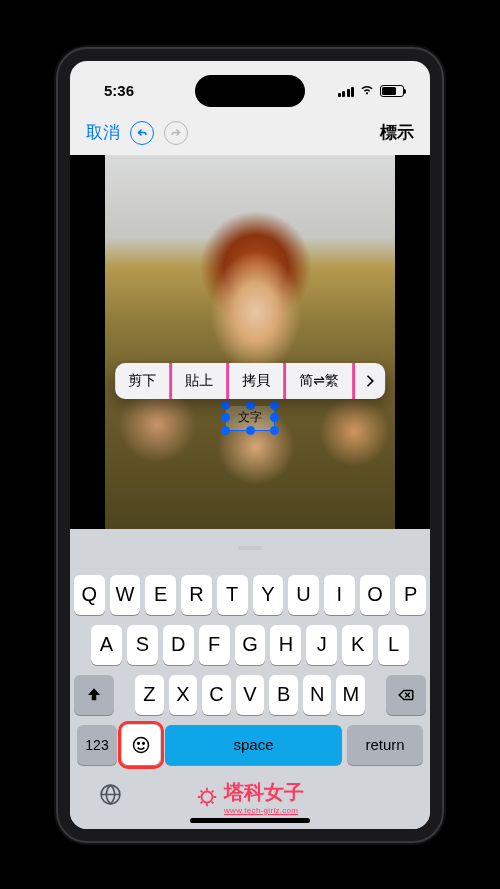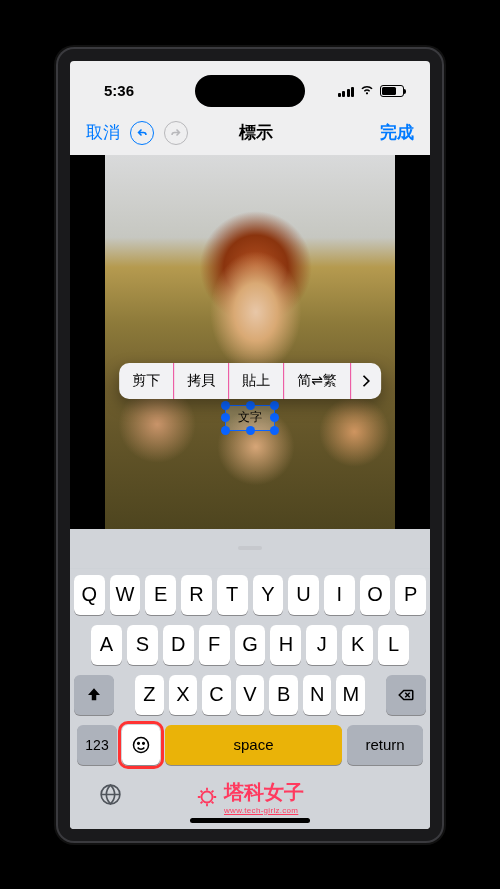--- a/index.html
+++ b/index.html
@@ -12,21 +12,21 @@
     justify-content: center;
     font-family: -apple-system, "Helvetica Neue", Arial, sans-serif;
     -webkit-font-smoothing: antialiased;
   }
 
   
   .phone {
     width: 384px;
     height: 792px;
     background: #efeff0;
-    border-radius: 16px;
+    border-radius: 29px;
     position: relative;
     overflow: hidden;
     border: 12px solid #1a1a1c;
     box-shadow: 0 0 0 2px #3a3a3e, 0 0 0 4px #111;
   }
 
   .island {
     position: absolute;
     top: 14px; left: 50%;
     transform: translateX(-50%);
@@ -85,21 +85,21 @@
   
   .callout {
     position:absolute; left:50%; transform:translateX(-50%);
     top: 208px; display:flex; align-items:stretch;
     background:#f2f2f4; border-radius:10px; overflow:hidden;
     box-shadow: 0 6px 16px rgba(0,0,0,.35);
     font-size:14px; z-index:20;
   }
   .callout .item{
     padding:9px 13px; display:flex; align-items:center; white-space:nowrap;
-    border-right:1px solid #ec4899;
+    border-right:3px solid #ec4899;
   }
   .callout .item:last-child{border-right:none; padding:9px 10px;}
   .callout svg{width:10px;height:14px;}
 
   
   .textbox {
     position:absolute; left:50%; transform:translateX(-50%);
     top: 250px; width:50px; height:26px;
     border:1.5px solid #0a63ff; background:rgba(255,255,255,.2);
     display:flex;align-items:center;justify-content:center;
@@ -136,21 +136,21 @@
   .mod svg{width:18px;height:18px;}
   .gapflex{flex:1;max-width:11px;}
   .krow.r4{gap:5px;padding:0 3px;justify-content:flex-end;}
   .k123{width:40px;height:40px;background:#adb2bb;border-radius:6px;box-shadow:0 1px 0 #898a8d;display:flex;align-items:center;justify-content:center;font-size:14px;flex:none;}
   .emojikey{
     width:38px;height:40px;background:#fff;border-radius:6px;
     box-shadow:0 1px 0 #898a8d;display:flex;align-items:center;justify-content:center;flex:none;
     outline:3px solid #ff3232; outline-offset:1px;
   }
   .emojikey svg{width:20px;height:20px;}
-  .space{flex:1;height:40px;background:#eab308;border-radius:6px;box-shadow:0 1px 0 #898a8d;display:flex;align-items:center;justify-content:center;font-size:15px;}
+  .space{flex:1;height:40px;background:#0ea5e9;border-radius:6px;box-shadow:0 1px 0 #898a8d;display:flex;align-items:center;justify-content:center;font-size:15px;}
   .return{width:76px;height:40px;background:#adb2bb;border-radius:6px;box-shadow:0 1px 0 #898a8d;display:flex;align-items:center;justify-content:center;font-size:15px;flex:none;}
   .kbottom{display:flex;justify-content:space-between;align-items:center;padding:4px 24px 0;margin-top:7px;}
   .globe svg{width:25px;height:25px;stroke:#50555c;}
   .brand{display:flex;align-items:center;gap:6px;color:#ff3a5f;font-weight:700;font-size:18px;}
   .brand .cn{font-size:20px;}
   .brand .en{font-size:8px;display:block;color:#ff3a5f;letter-spacing:.3px;font-weight:500;text-decoration:underline;}
   .brand svg{width:22px;height:22px;}
   .homebar{position:absolute;bottom:6px;left:50%;transform:translateX(-50%);width:120px;height:5px;background:#000;border-radius:3px;}
 </style>
 </head>
@@ -188,32 +188,29 @@
             <path d="M11 5l-6 6 6 6M5 11h10a5 5 0 015 5"></path>
           </svg>
       </span>
       <span class="circ redo">
         <svg viewBox="0 0 24 24" fill="none" stroke="currentColor" stroke-width="3">
             <path d="M13 5l6 6-6 6M19 11H9a5 5 0 00-5 5"></path>
           </svg>
       </span>
     </div>
     <span class="title">標示</span>
-    <div class="right">
-      <span class="nav-btn done">完成</span>
-    </div>
   </div>
 
   <div class="canvas">
     <div class="photo"></div>
 
     <div class="callout">
       <div class="item">剪下</div>
+      <div class="item">貼上</div>
       <div class="item">拷貝</div>
-      <div class="item">貼上</div>
       <div class="item">简⇌繁</div>
       <div class="item">
         <svg viewBox="0 0 10 16" fill="none" stroke="#000" stroke-width="2">
             <path d="M2 2l6 6-6 6"></path>
           </svg>
       </div>
     </div>
 
     <div class="textbox">
       <span>文字</span>

